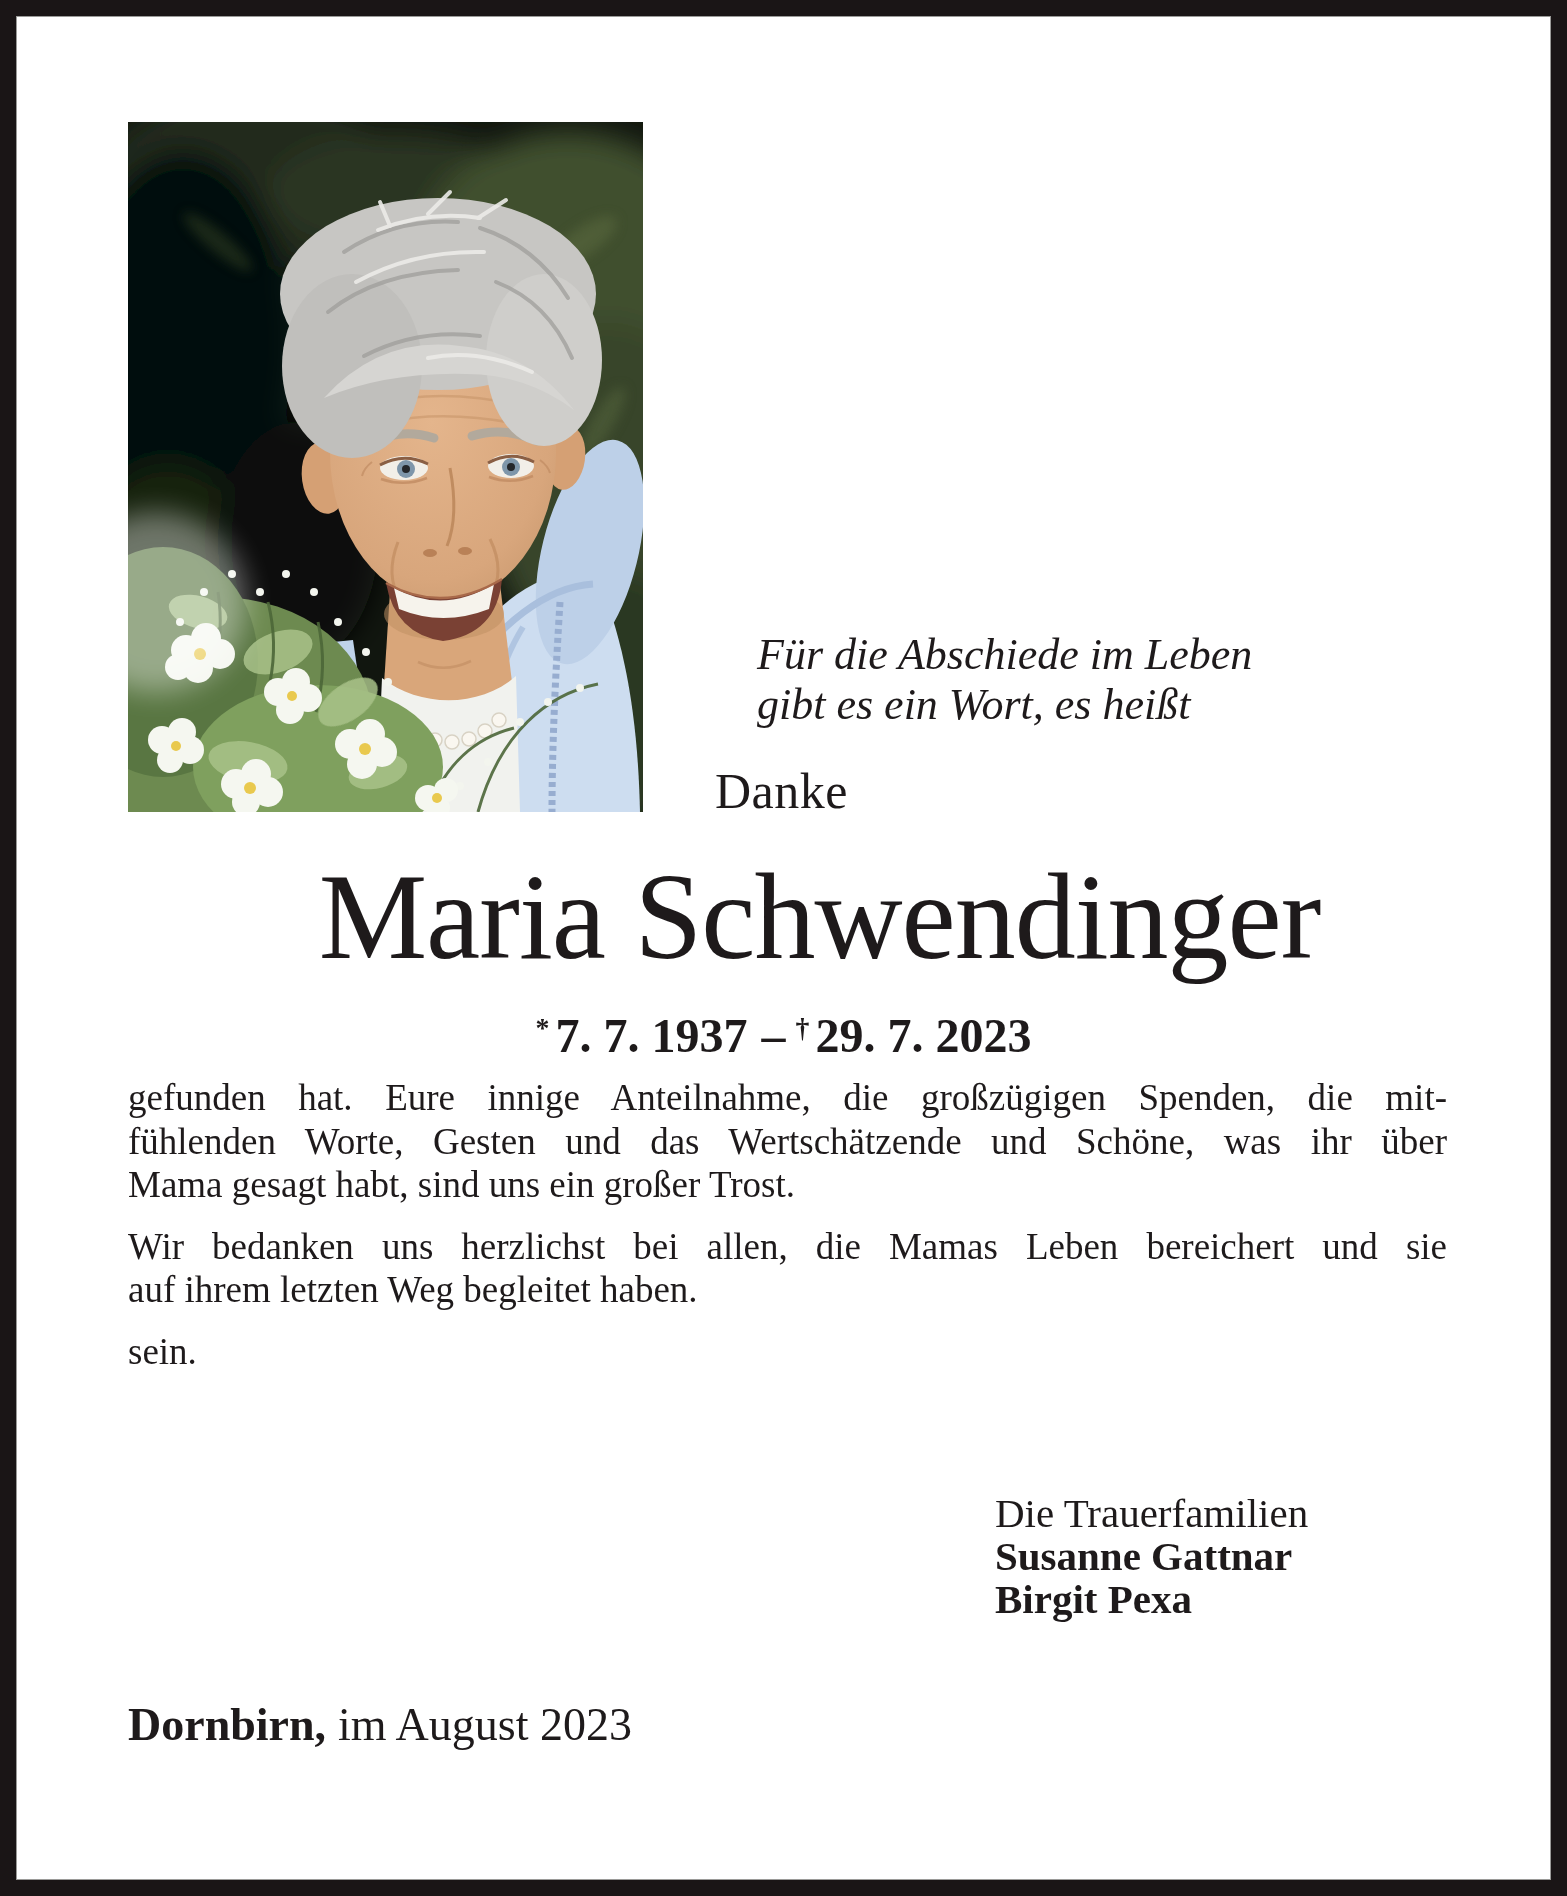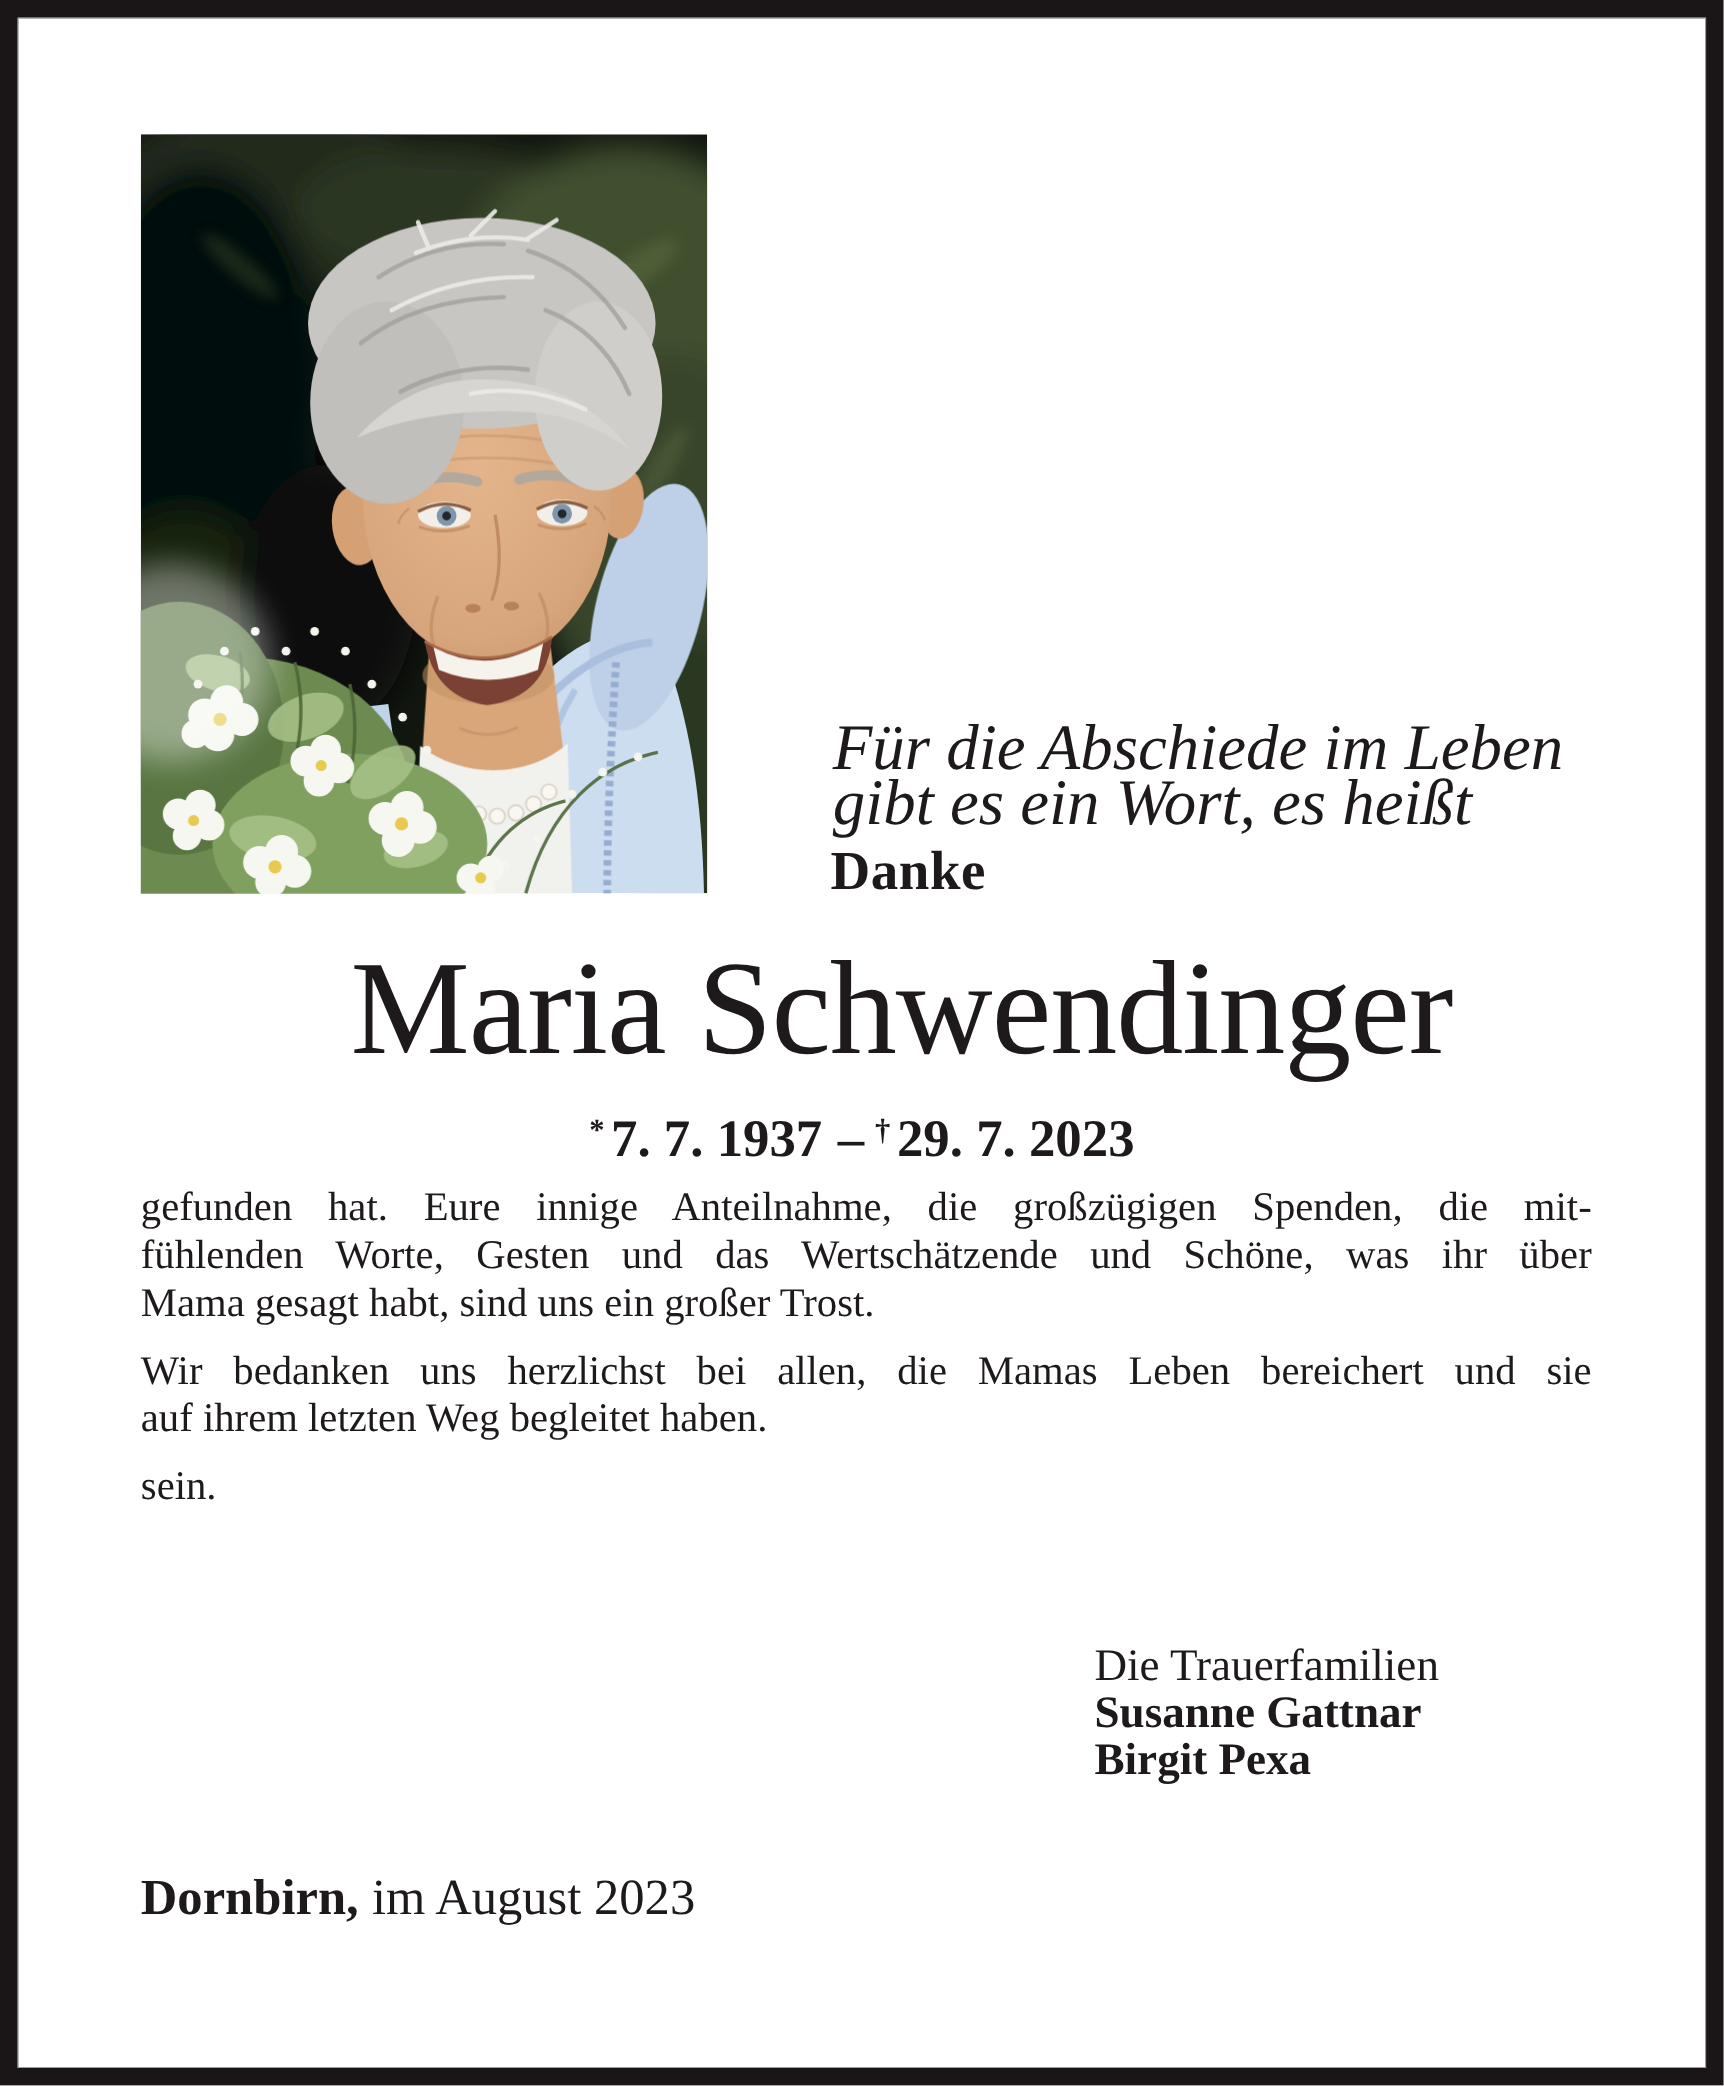--- a/index.html
+++ b/index.html
@@ -24,29 +24,28 @@
     left: 128px; top: 122px;
     width: 515px; height: 690px;
     overflow: hidden;
   }
   .photo svg { display: block; width: 100%; height: 100%; }
   
   .quote {
     position: absolute;
     left: 757px; top: 630px;
     font-style: italic;
-    font-size: 59px;
+    font-size: 44px;
     line-height: 50px;
     white-space: nowrap;
-    margin-top: 24px;
   }
   .danke {
     position: absolute;
-    left: 755px; top: 766px;
-    font-weight: 700;
+    left: 715px; top: 766px;
+    font-weight: 400;
     font-size: 50px;
     line-height: 50px;
     letter-spacing: 0.5px;
   }
   
   .name {
     position: absolute;
     left: 16px; width: 1535px; top: 856px;
     text-align: center;
     font-size: 122px;

